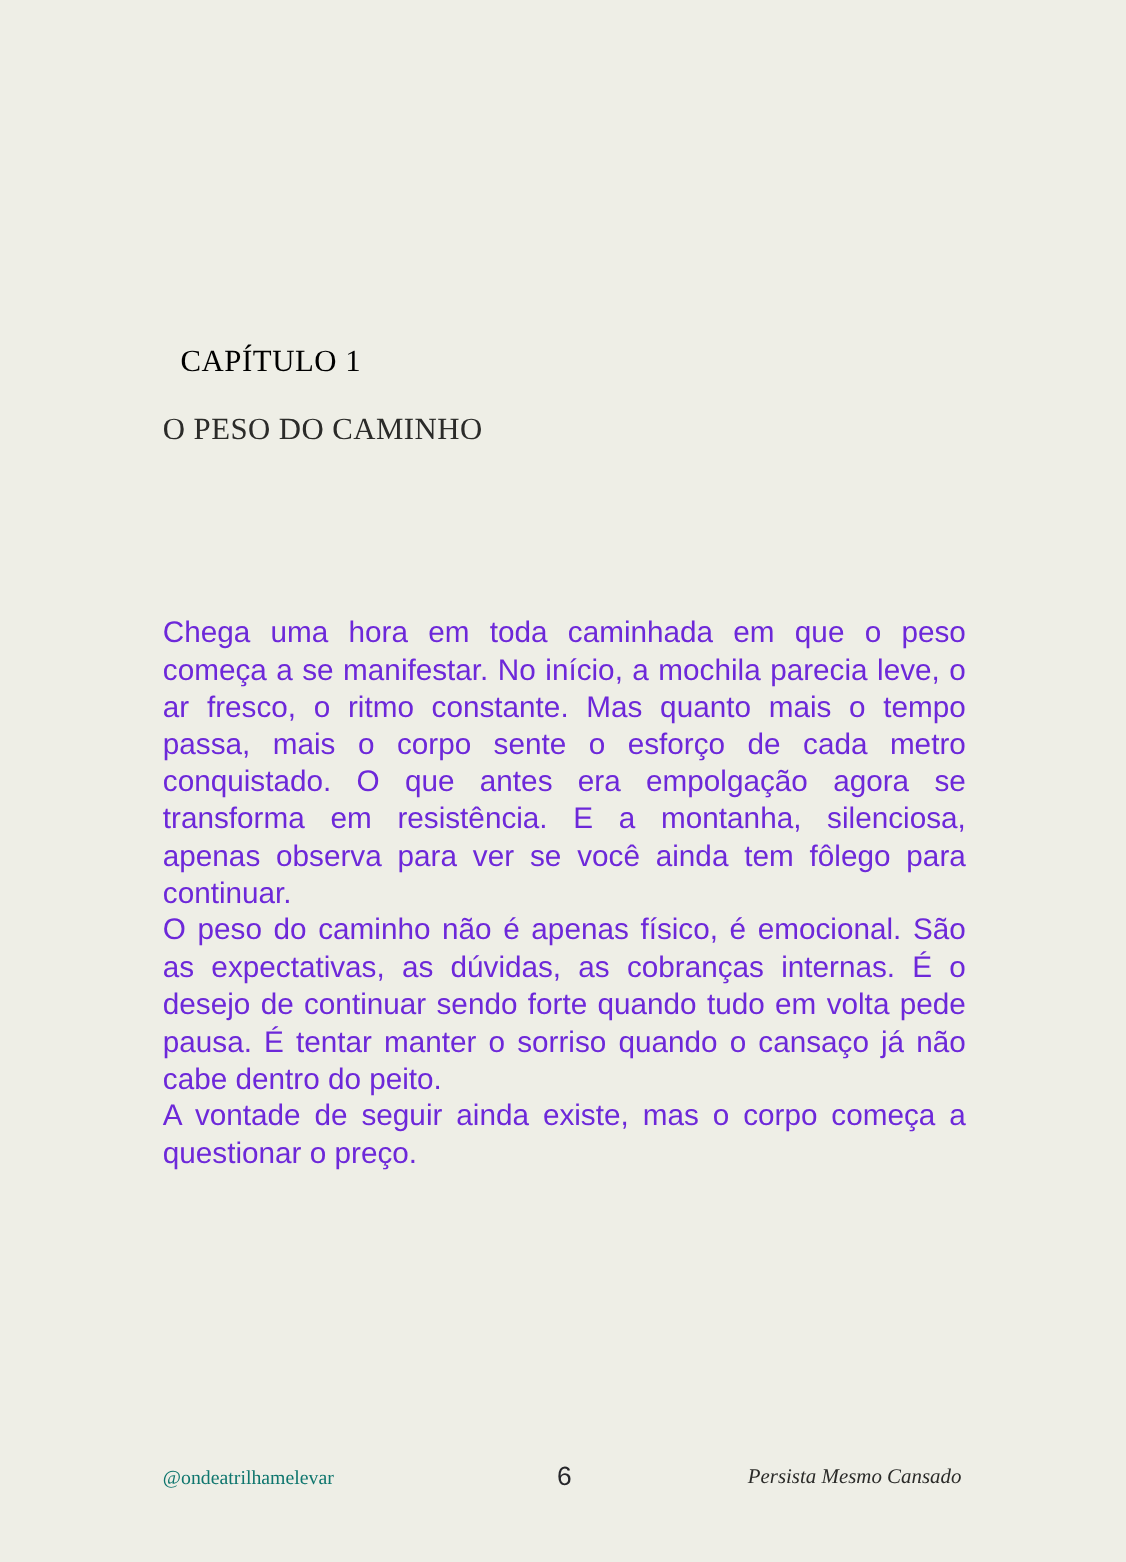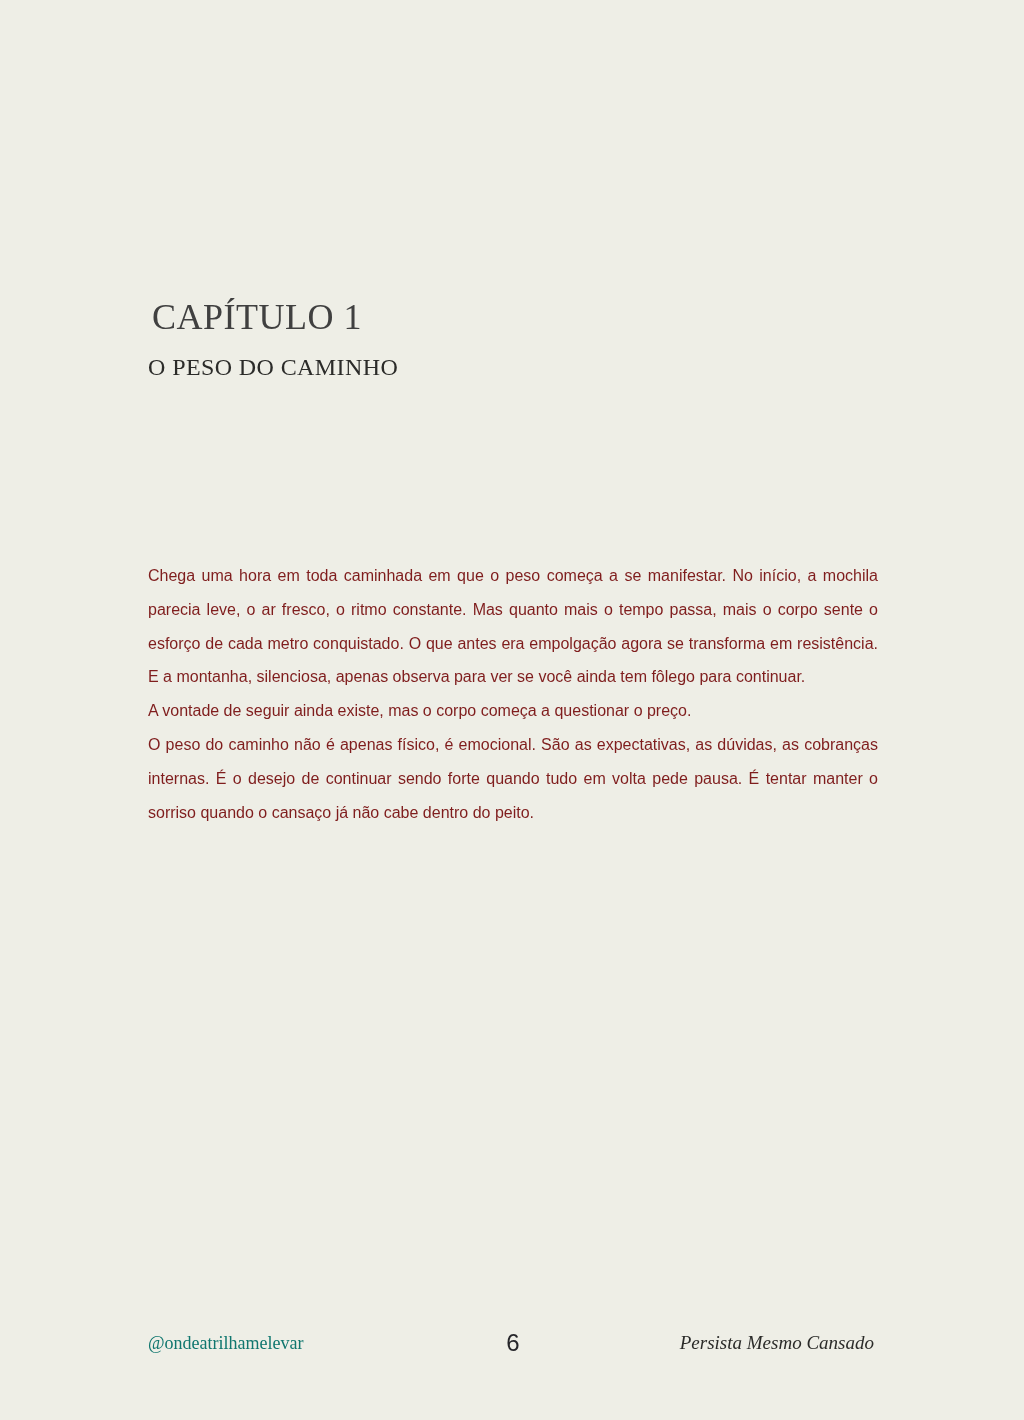--- a/index.html
+++ b/index.html
@@ -26,54 +26,54 @@
   
   .heading-block {
     position: absolute;
     left: 148px;
     top: 288px;
     width: 730px;
   }
 
   .chapter-label {
     font-family: "Liberation Serif", "DejaVu Serif", serif;
-    font-size: 36px;
+    font-size: 28px;
     line-height: 50px;
     letter-spacing: 0.5px;
-    color: #404040;
+    color: #000000;
     font-weight: 400;
-    margin: 4px;
+    margin: 16px;
     white-space: nowrap;
   }
 
   .chapter-title {
     font-family: "Liberation Serif", "DejaVu Serif", serif;
-    font-size: 24px;
+    font-size: 28px;
     line-height: 38px;
     letter-spacing: 0.4px;
     color: #2b2b29;
     font-weight: 400;
     margin: 0;
     padding-top: 2px;
     white-space: nowrap;
   }
 
   
   .body-column {
     position: absolute;
     left: 148px;
     top: 559px;
     width: 730px;
   }
 
   .body-paragraph {
     font-family: "Liberation Sans", sans-serif;
-    font-size: 16px;
+    font-size: 27px;
     line-height: 33.8px;
-    color: #7f1d1d;
+    color: #6d28d9;
     text-align: justify;
     text-justify: inter-word;
     margin: 0;
     font-weight: 400;
   }
 
   
   .footer {
     position: absolute;
     left: 148px;
@@ -123,22 +123,22 @@
 
 <div class="page">
 
   <div class="heading-block">
     <h1 class="chapter-label">CAPÍTULO 1</h1>
     <h2 class="chapter-title">O PESO DO CAMINHO</h2>
   </div>
 
   <div class="body-column">
     <p class="body-paragraph">Chega uma hora em toda caminhada em que o peso começa a se manifestar. No início, a mochila parecia leve, o ar fresco, o ritmo constante. Mas quanto mais o tempo passa, mais o corpo sente o esforço de cada metro conquistado. O que antes era empolgação agora se transforma em resistência. E a montanha, silenciosa, apenas observa para ver se você ainda tem fôlego para continuar.</p>
+    <p class="body-paragraph">O peso do caminho não é apenas físico, é emocional. São as expectativas, as dúvidas, as cobranças internas. É o desejo de continuar sendo forte quando tudo em volta pede pausa. É tentar manter o sorriso quando o cansaço já não cabe dentro do peito.</p>
     <p class="body-paragraph">A vontade de seguir ainda existe, mas o corpo começa a questionar o preço.</p>
-    <p class="body-paragraph">O peso do caminho não é apenas físico, é emocional. São as expectativas, as dúvidas, as cobranças internas. É o desejo de continuar sendo forte quando tudo em volta pede pausa. É tentar manter o sorriso quando o cansaço já não cabe dentro do peito.</p>
   </div>
 
   <div class="footer">
     <span class="footer-handle">@ondeatrilhamelevar</span>
     <span class="footer-pagenum">6</span>
     <span class="footer-booktitle">Persista Mesmo Cansado</span>
   </div>
 
 </div>
 

